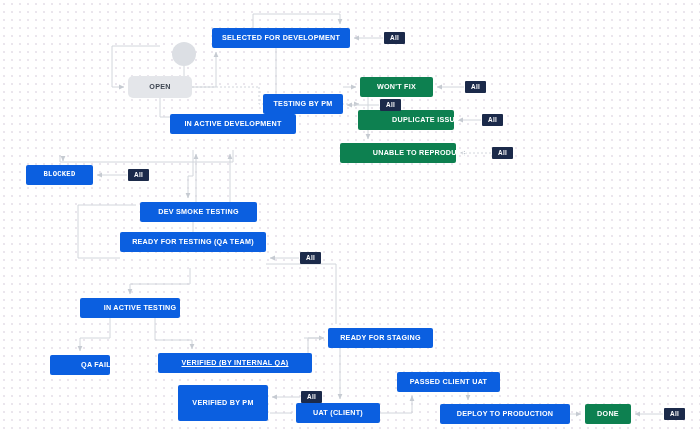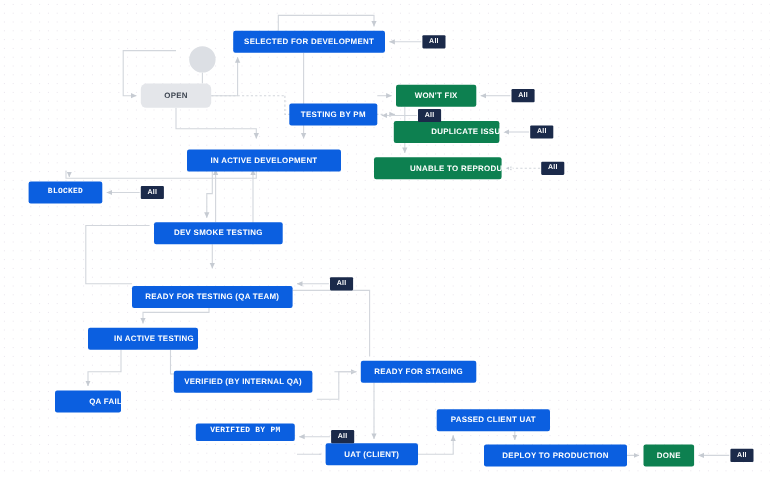--- a/index.html
+++ b/index.html
@@ -161,31 +161,31 @@
       <path d="M304,338 L324,338" marker-end="none"></path>
     </g>
   </svg>
 
   <div class="start-dot" style="left:172px; top:42px;"></div>
 
   <div id="nodes">
       <div class="node gray" style="left: 128px; top: 76px; width: 64px; height: 22px;">OPEN</div>
       <div class="node blue" style="left: 212px; top: 28px; width: 138px; height: 20px;">SELECTED FOR DEVELOPMENT</div>
       <div class="node blue" style="left: 263px; top: 94px; width: 80px; height: 20px;">TESTING BY PM</div>
-      <div class="node blue" style="left: 170px; top: 136px; width: 140px; height: 20px;">IN ACTIVE DEVELOPMENT</div>
+      <div class="node blue" style="left: 170px; top: 114px; width: 126px; height: 20px;">IN ACTIVE DEVELOPMENT</div>
       <div class="node green" style="left: 360px; top: 77px; width: 73px; height: 20px;">WON'T FIX</div>
       <div class="node green" style="left: 358px; top: 110px; width: 96px; height: 20px; padding-left: 40px;">DUPLICATE ISSUE</div>
       <div class="node green" style="left: 340px; top: 143px; width: 116px; height: 20px; padding-left: 44px;">UNABLE TO REPRODUCE</div>
       <div class="node blue" style="left: 26px; top: 165px; width: 67px; height: 20px; font-family: Liberation Mono, monospace;">BLOCKED</div>
       <div class="node blue" style="left: 140px; top: 202px; width: 117px; height: 20px;">DEV SMOKE TESTING</div>
-      <div class="node blue" style="left: 120px; top: 260px; width: 146px; height: 20px;">READY FOR TESTING (QA TEAM)</div>
+      <div class="node blue" style="left: 120px; top: 232px; width: 146px; height: 20px;">READY FOR TESTING (QA TEAM)</div>
       <div class="node blue" style="left: 80px; top: 298px; width: 100px; height: 20px; padding-left: 20px;">IN ACTIVE TESTING</div>
       <div class="node blue" style="left: 50px; top: 355px; width: 60px; height: 20px; padding-left: 32px;">QA FAIL</div>
-      <div class="node blue" style="left: 158px; top: 337px; width: 126px; height: 20px;">VERIFIED (BY INTERNAL QA)</div>
-      <div class="node blue" style="left: 178px; top: 385px; width: 90px; height: 16px; font-family: Liberation Mono, monospace;">VERIFIED BY PM</div>
+      <div class="node blue" style="left: 158px; top: 353px; width: 154px; height: 20px; text-decoration: underline;">VERIFIED (BY INTERNAL QA)</div>
+      <div class="node blue" style="left: 178px; top: 385px; width: 90px; height: 36px;">VERIFIED BY PM</div>
       <div class="node blue" style="left: 328px; top: 328px; width: 105px; height: 20px;">READY FOR STAGING</div>
       <div class="node blue" style="left: 397px; top: 372px; width: 103px; height: 20px;">PASSED CLIENT UAT</div>
       <div class="node blue" style="left: 296px; top: 403px; width: 84px; height: 20px;">UAT (CLIENT)</div>
       <div class="node blue" style="left: 440px; top: 404px; width: 130px; height: 20px;">DEPLOY TO PRODUCTION</div>
       <div class="node green" style="left: 585px; top: 404px; width: 46px; height: 20px;">DONE</div>
     </div>
   <div id="badges">
       <div class="badge" style="left: 384px; top: 32px; width: 21px; height: 12px;">All</div>
       <div class="badge" style="left: 465px; top: 81px; width: 21px; height: 12px;">All</div>
       <div class="badge" style="left: 380px; top: 99px; width: 21px; height: 12px;">All</div>

